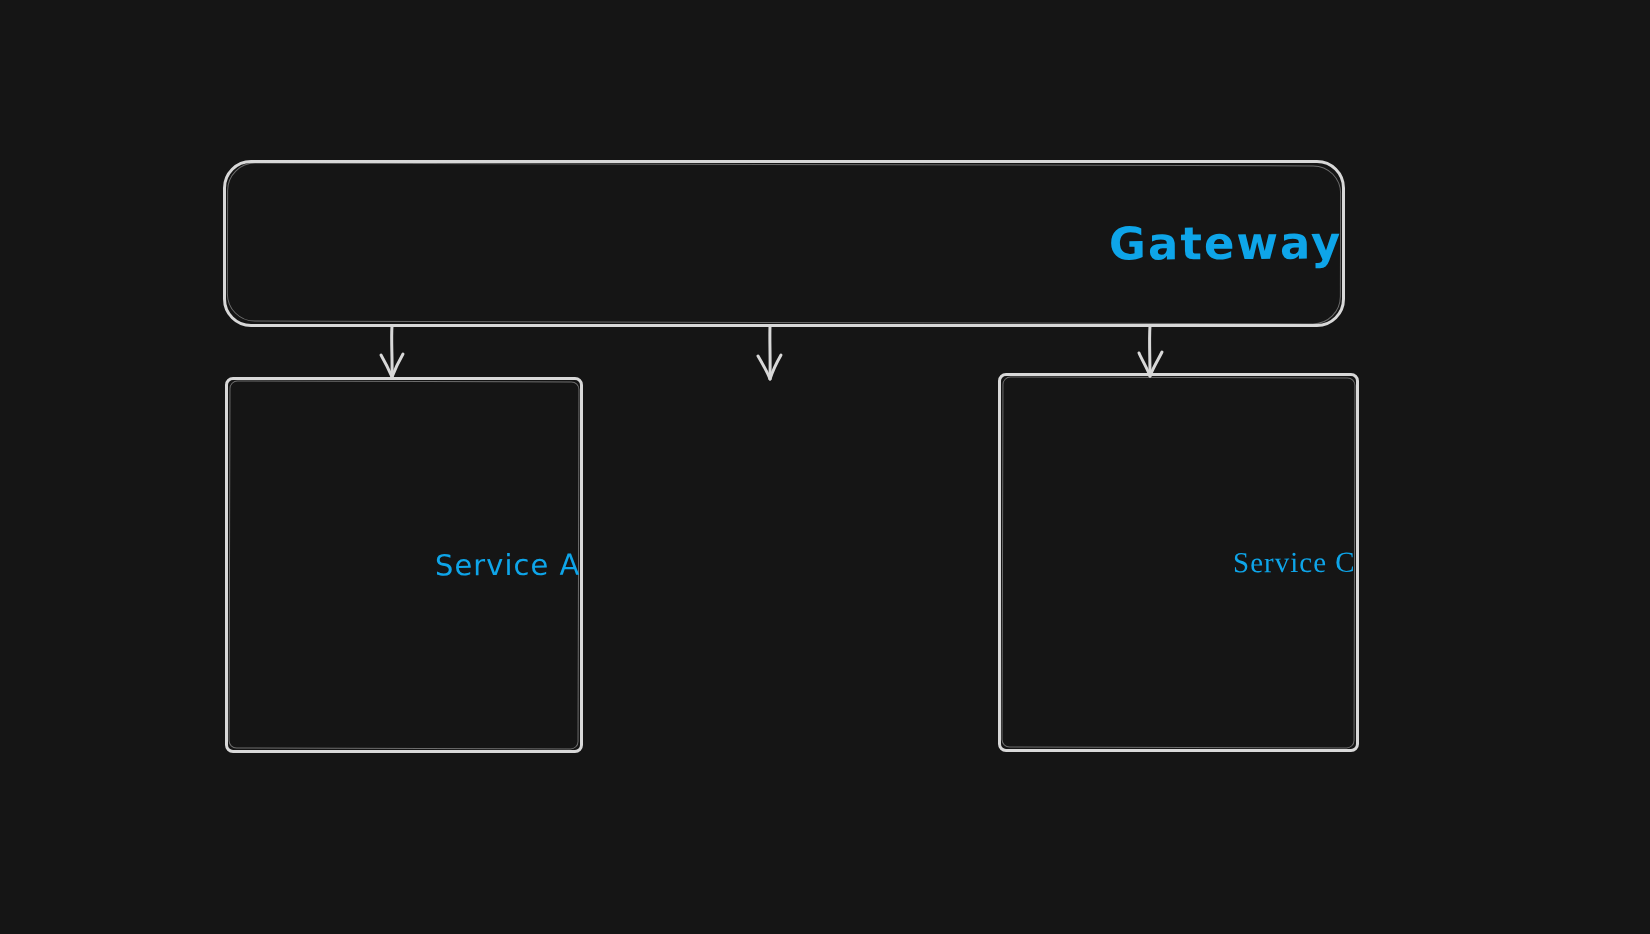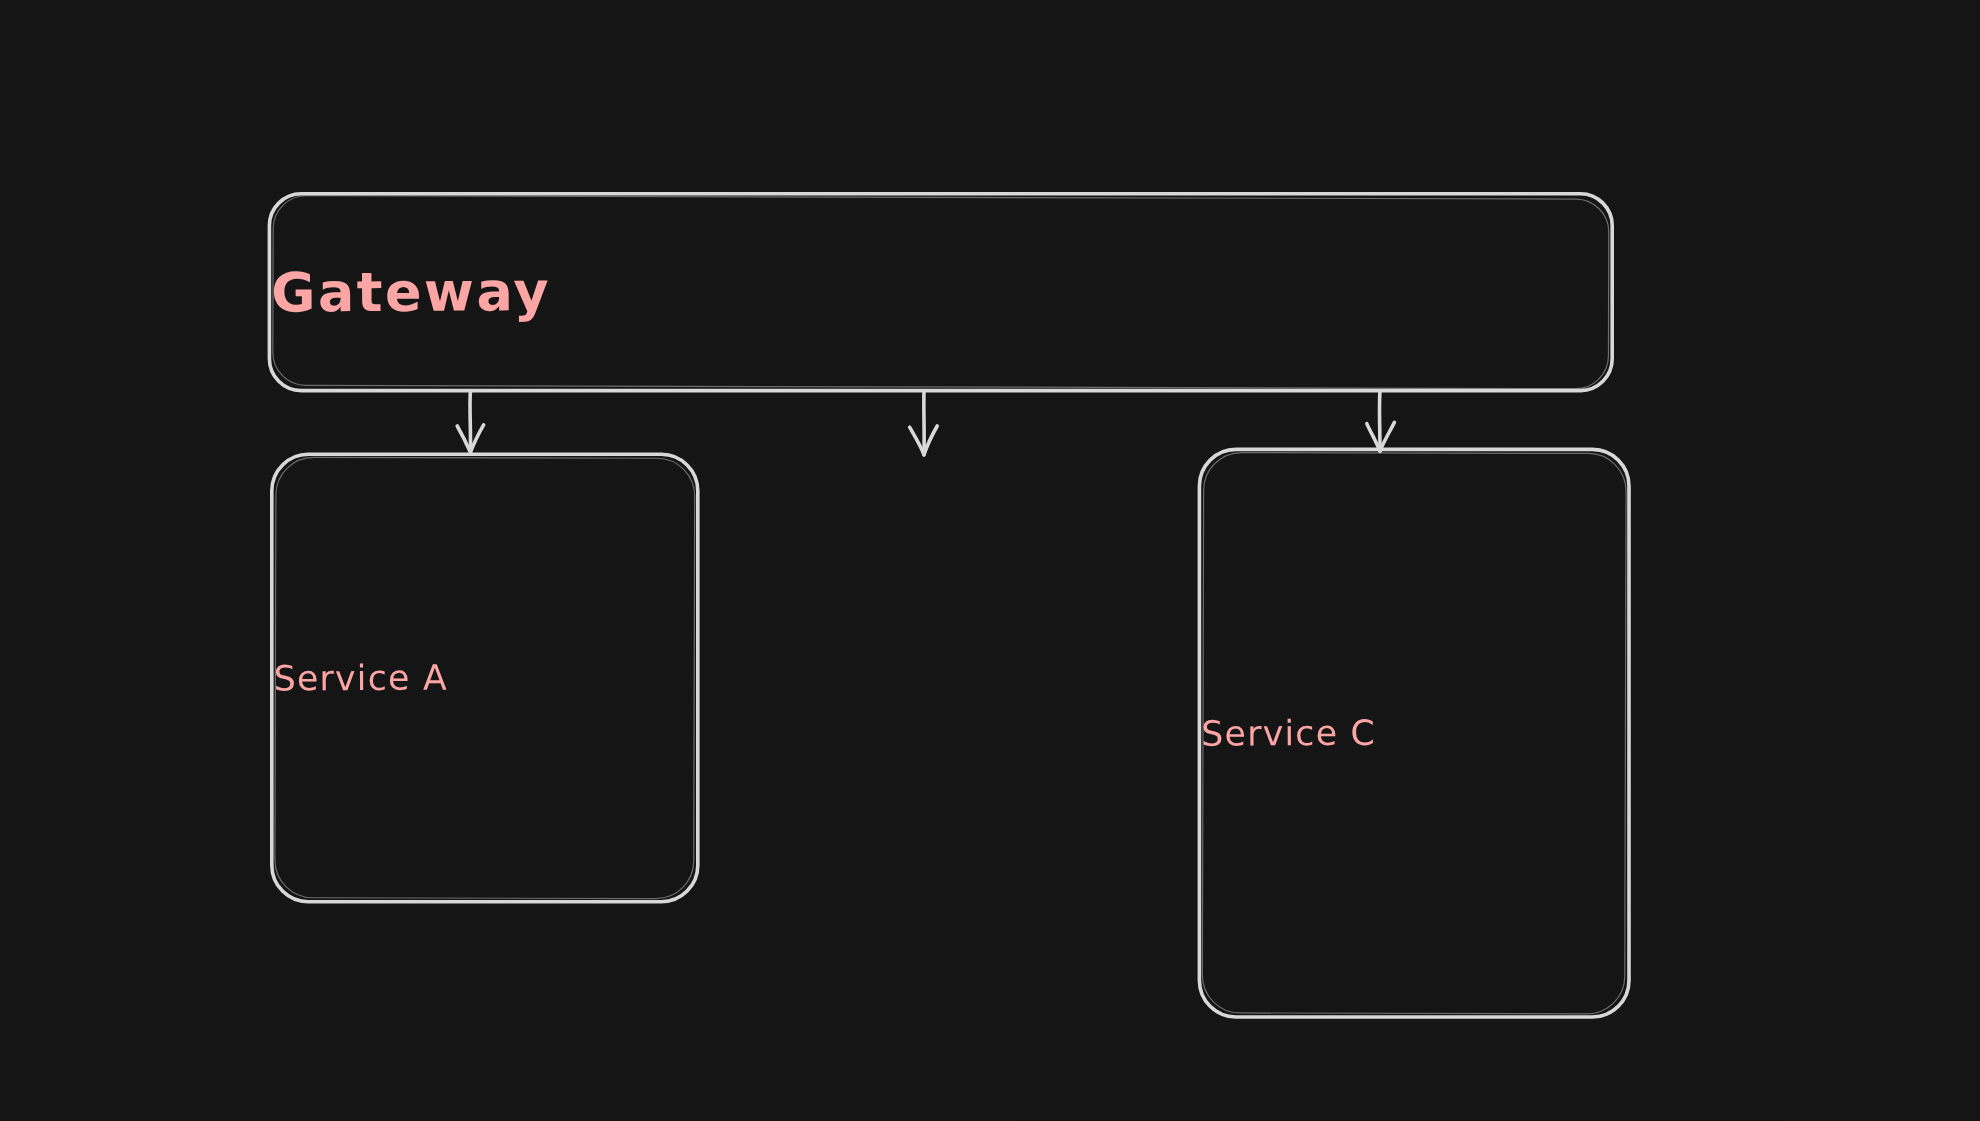--- a/index.html
+++ b/index.html
@@ -15,22 +15,22 @@
     background: #151515;
     overflow: hidden;
   }
   .node {
     position: absolute;
     box-sizing: border-box;
     border: 3px solid #d8d8d8;
     background: transparent;
     display: flex;
     align-items: center;
-    justify-content: flex-start;
-    color: #fca5a5;
+    justify-content: flex-end;
+    color: #0ea5e9;
   }
   
   .node::before {
     content: "";
     position: absolute;
     inset: 1px;
     border: 1px solid rgba(216,216,216,0.45);
     border-radius: inherit;
     transform: rotate(0.15deg);
     pointer-events: none;
@@ -41,29 +41,29 @@
     width: 1122px;
     height: 167px;
     border-radius: 28px;
   }
   .node-gateway .label {
     font-size: 45px;
     font-weight: bold;
     letter-spacing: 2px;
   }
   .node-service {
-    border-radius: 32px;
+    border-radius: 8px;
   }
   .node-service .label {
     font-size: 29px;
     letter-spacing: 1px;
   }
   .node-service-a { left: 225px; top: 377px; width: 358px; height: 376px; }
   .node-service-b { left: 613px; top: 375px; width: 357px; height: 380px; }
-  .node-service-c { left: 998px; top: 373px; width: 361px; height: 476px; }
+  .node-service-c { left: 998px; top: 373px; width: 361px; height: 379px; font-family: Liberation Serif, serif; }
   .label {
     position: relative;
     transform: rotate(-0.3deg);
     white-space: nowrap;
   }
   .arrow {
     position: absolute;
     width: 42px;
     height: 58px;
     top: 324px;

